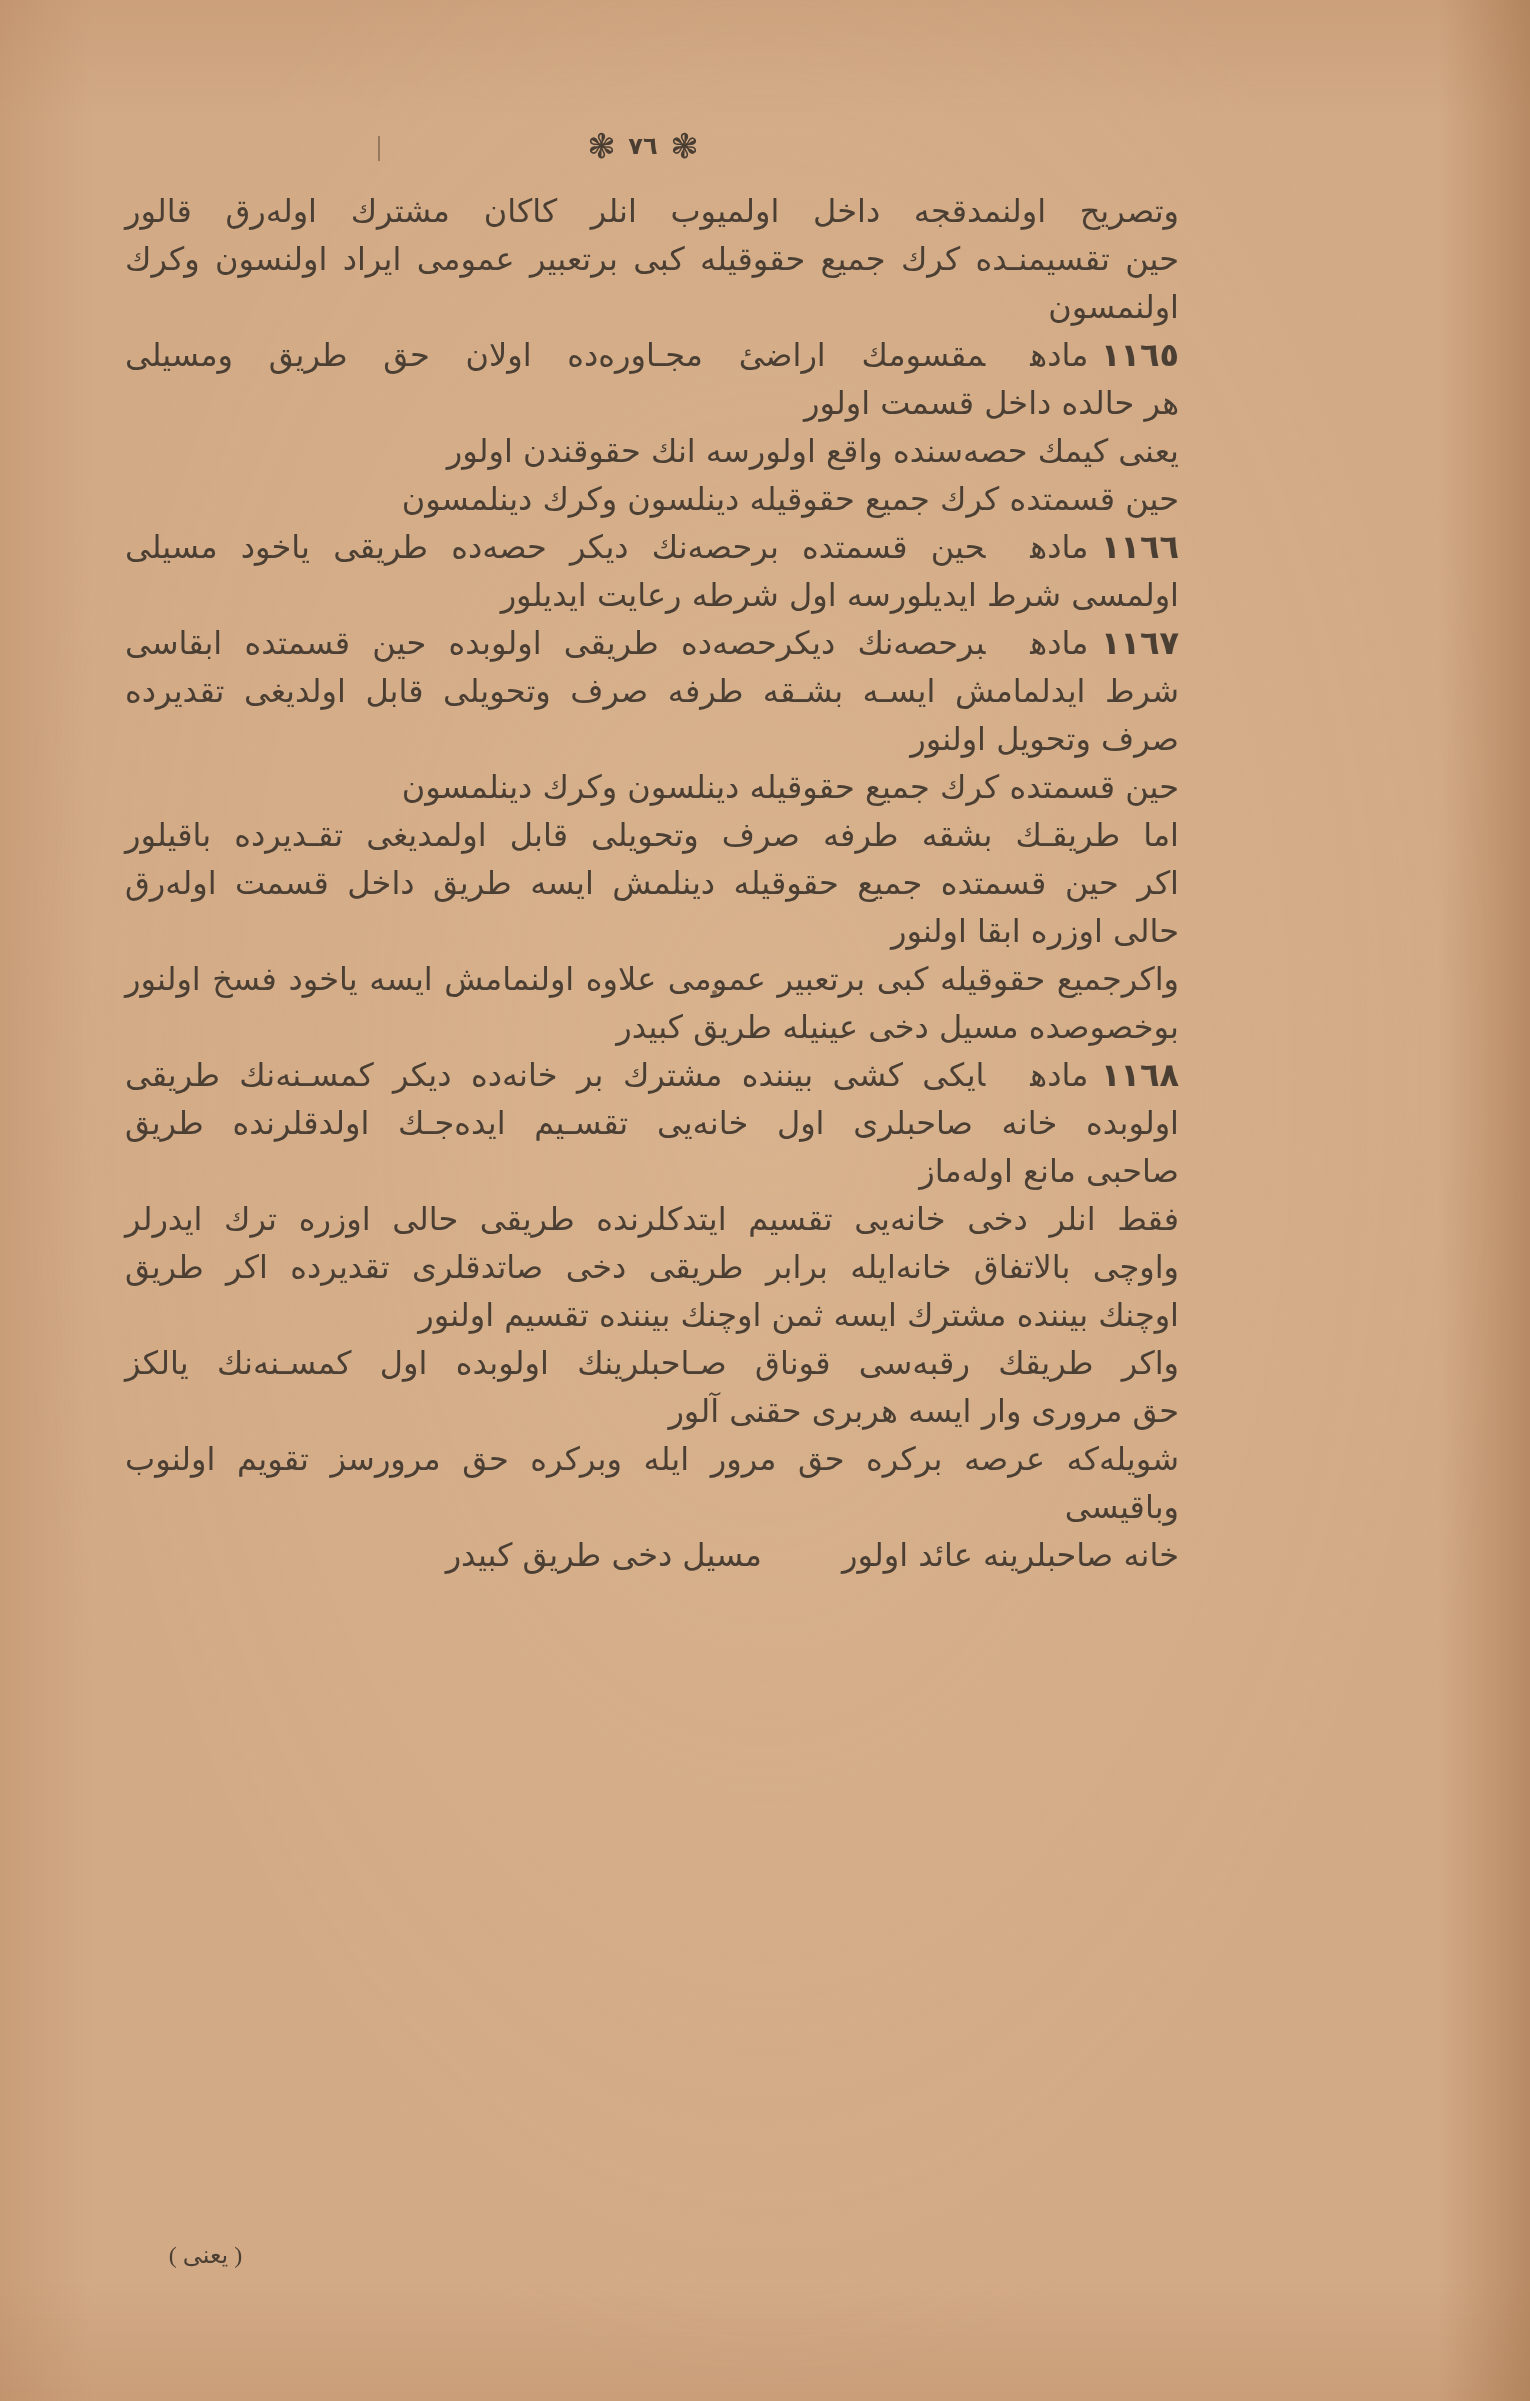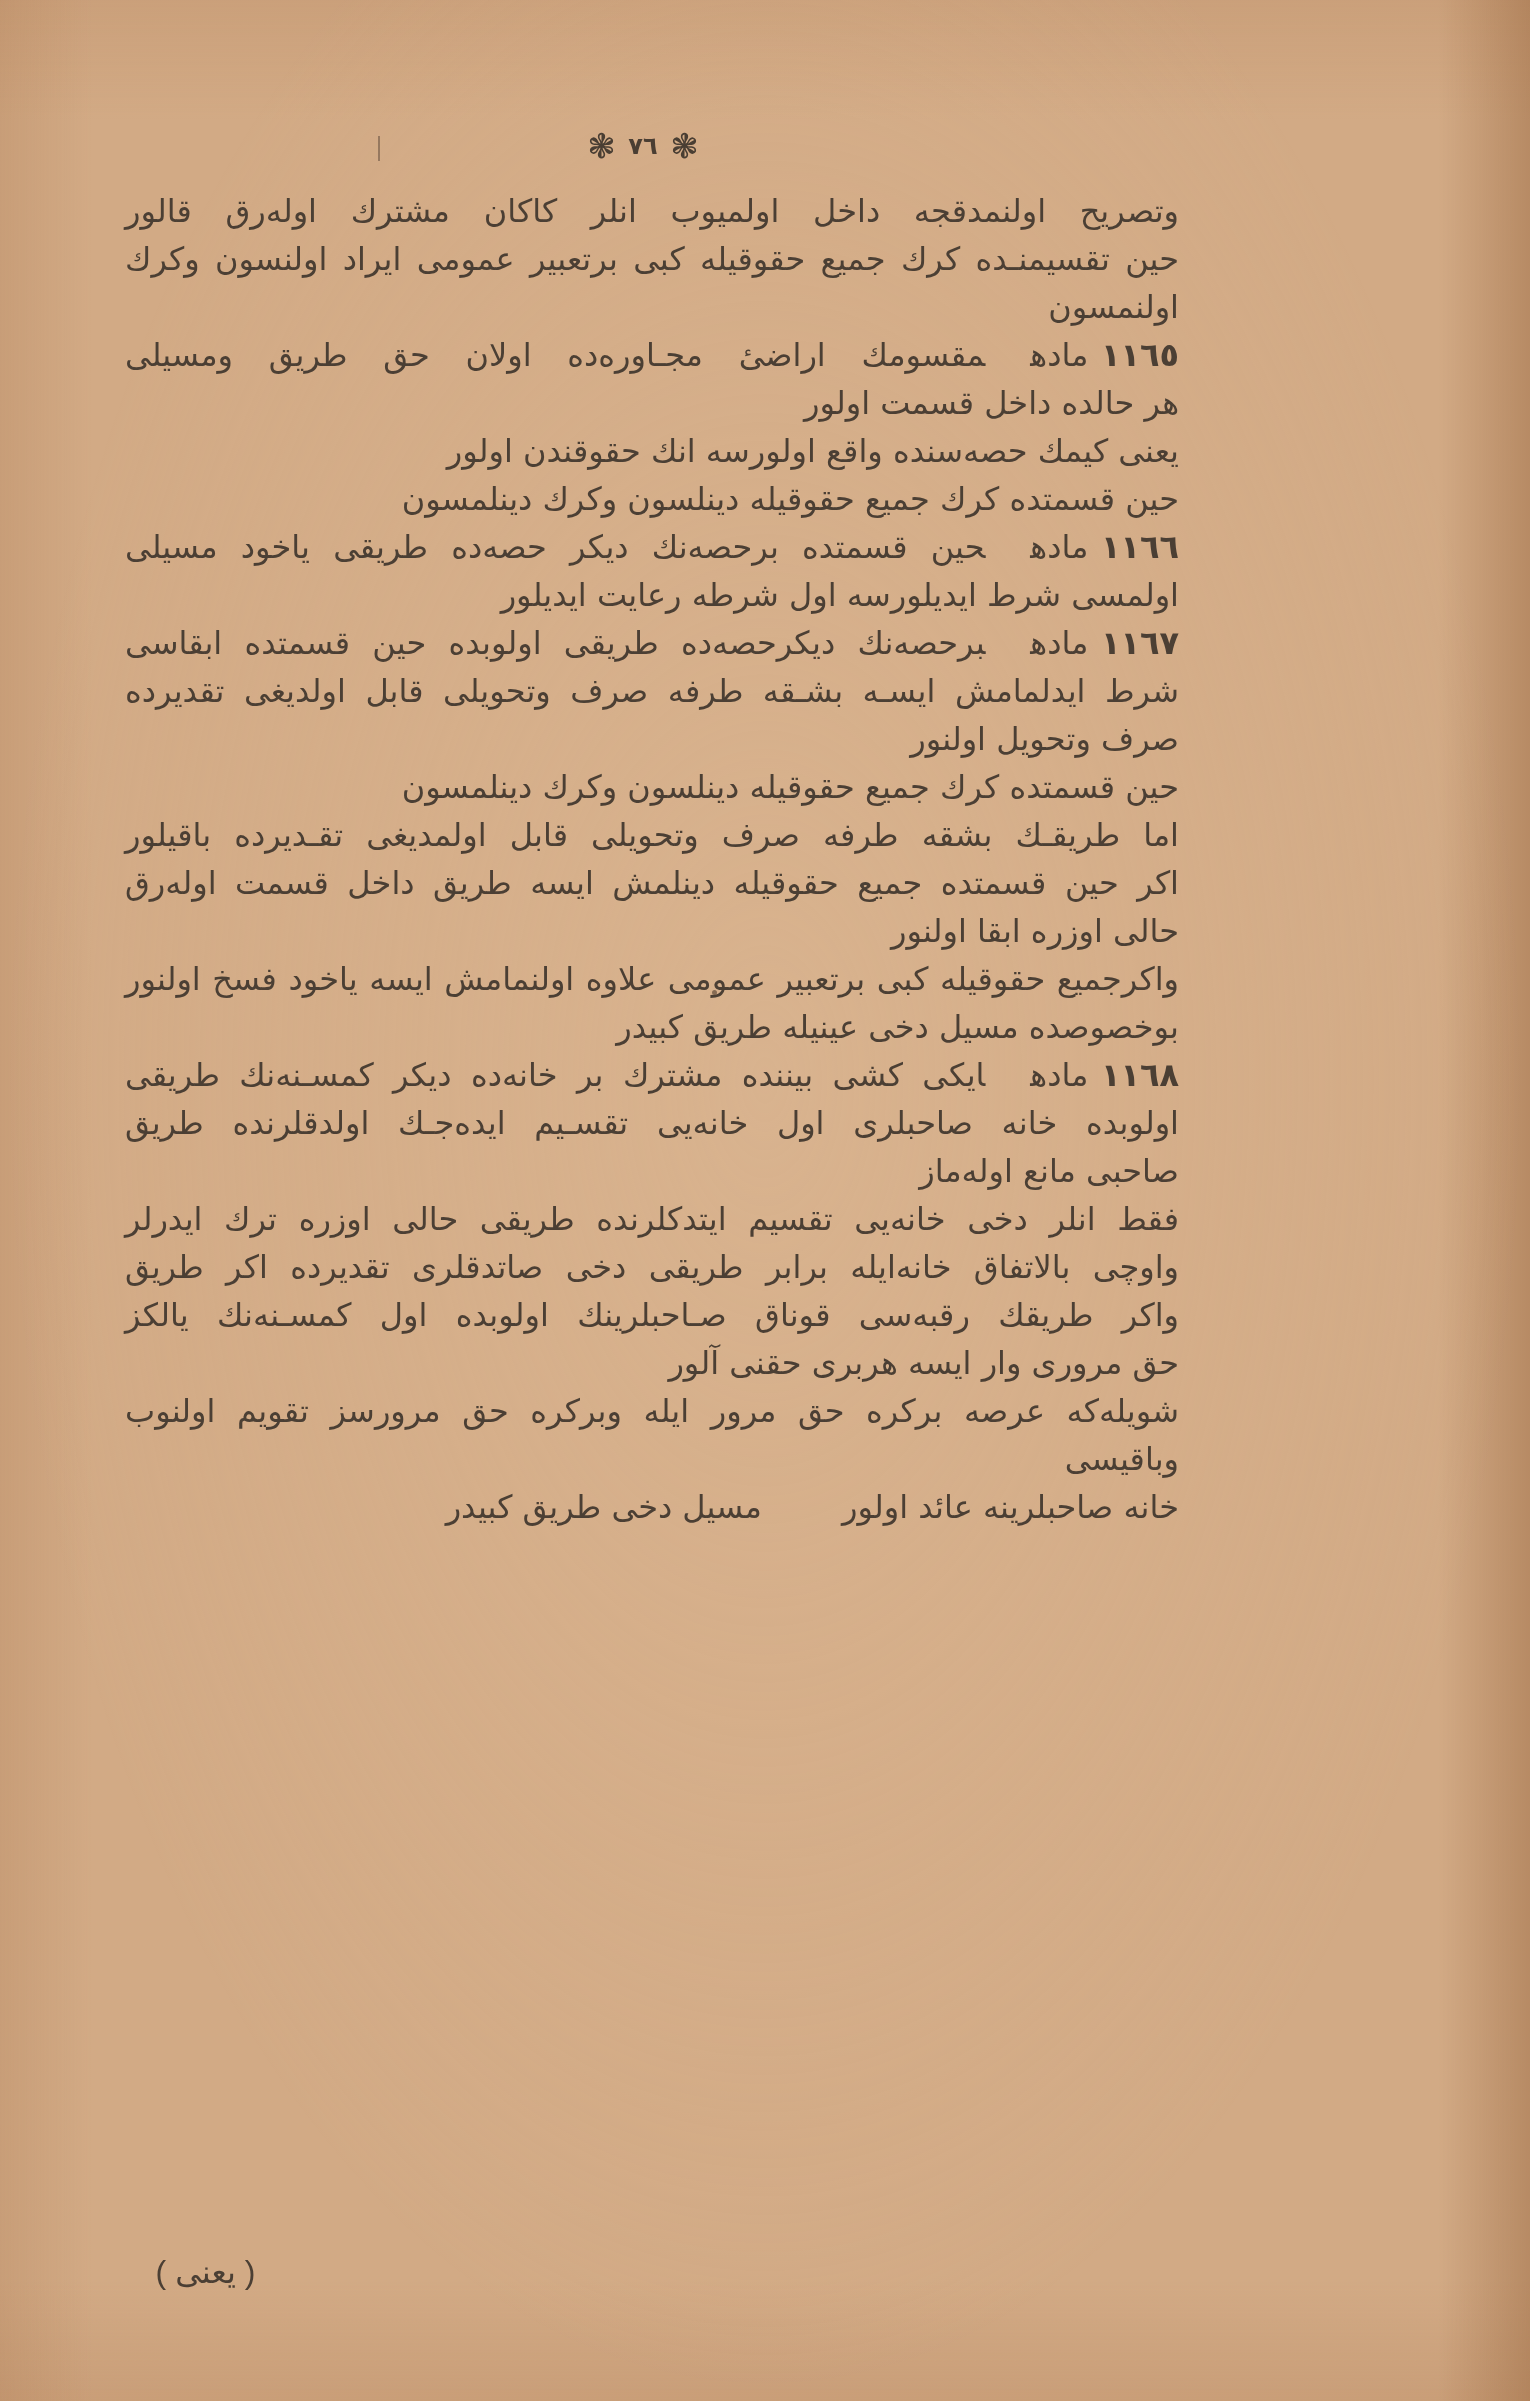--- a/index.html
+++ b/index.html
@@ -87,27 +87,26 @@
     .gap {
       display: inline-block;
       width: 80px;
     }
     .catchword {
       position: absolute;
       left: 143px;
       top: 2228px;
       width: 125px;
       height: 54px;
-      font-size: 32px;
+      font-size: 24px;
       line-height: 54px;
       text-align: center;
       direction: rtl;
-      font-family: Liberation Sans, sans-serif;
+      font-family: Liberation Serif, serif;
       color: #4b3f34;
-      margin-top: 17px;
     }
     .speck {
       position: absolute;
       width: 5.4px; height: 5.4px;
       border-radius: 50%;
       background: rgba(80,60,45,0.6);
     }
   </style>
 </head>
 <body>
@@ -139,20 +138,21 @@
       <div class="line justify"><span>اما طریقـك بشقه طرفه صرف وتحویلی قابل اولمدیغی تقـدیرده باقیلور</span></div>
       <div class="line justify"><span>اکر حین قسمتده جمیع حقوقیله دینلمش ایسه طریق داخل قسمت اوله‌رق</span></div>
       <div class="line"><span>حالی اوزره ابقا اولنور</span></div>
       <div class="line justify"><span>واکرجمیع حقوقیله کبی برتعبیر عمومی علاوه اولنمامش ایسه یاخود فسخ اولنور</span></div>
       <div class="line"><span>بوخصوصده مسیل دخی عینیله طریق کبیدر</span></div>
       <div class="line justify"><span class="article-num">١١٦٨</span><span class="article-word">ماده</span><span>ایکی کشی بیننده مشترك بر خانه‌ده دیکر کمسـنه‌نك طریقی</span></div>
       <div class="line justify"><span>اولوبده خانه صاحبلری اول خانه‌یی تقسـیم ایده‌جـك اولدقلرنده طریق</span></div>
       <div class="line"><span>صاحبی مانع اوله‌ماز</span></div>
       <div class="line justify"><span>فقط انلر دخی خانه‌یی تقسیم ایتدکلرنده طریقی حالی اوزره ترك ایدرلر</span></div>
       <div class="line justify"><span>واوچی بالاتفاق خانه‌ایله برابر طریقی دخی صاتدقلری تقدیرده اکر طریق</span></div>
+      <div class="line"><span>اوچنك بیننده مشترك ایسه ثمن اوچنك بیننده تقسیم اولنور</span></div>
       <div class="line justify"><span>واکر طریقك رقبه‌سی قوناق صـاحبلرینك اولوبده اول کمسـنه‌نك یالکز</span></div>
       <div class="line"><span>حق مروری وار ایسه هربری حقنی آلور</span></div>
       <div class="line justify"><span>شویله‌که عرصه برکره حق مرور ایله وبرکره حق مرورسز تقویم اولنوب</span></div>
       <div class="line" style="display: flex; justify-content: space-between;">
         <span>وباقیسی</span>
       </div>
       <div class="line"><span>خانه صاحبلرینه عائد اولور</span><span class="gap"></span><span>مسیل دخی طریق کبیدر</span></div>
     </div>
 
   <div class="catchword">( یعنی )</div>

